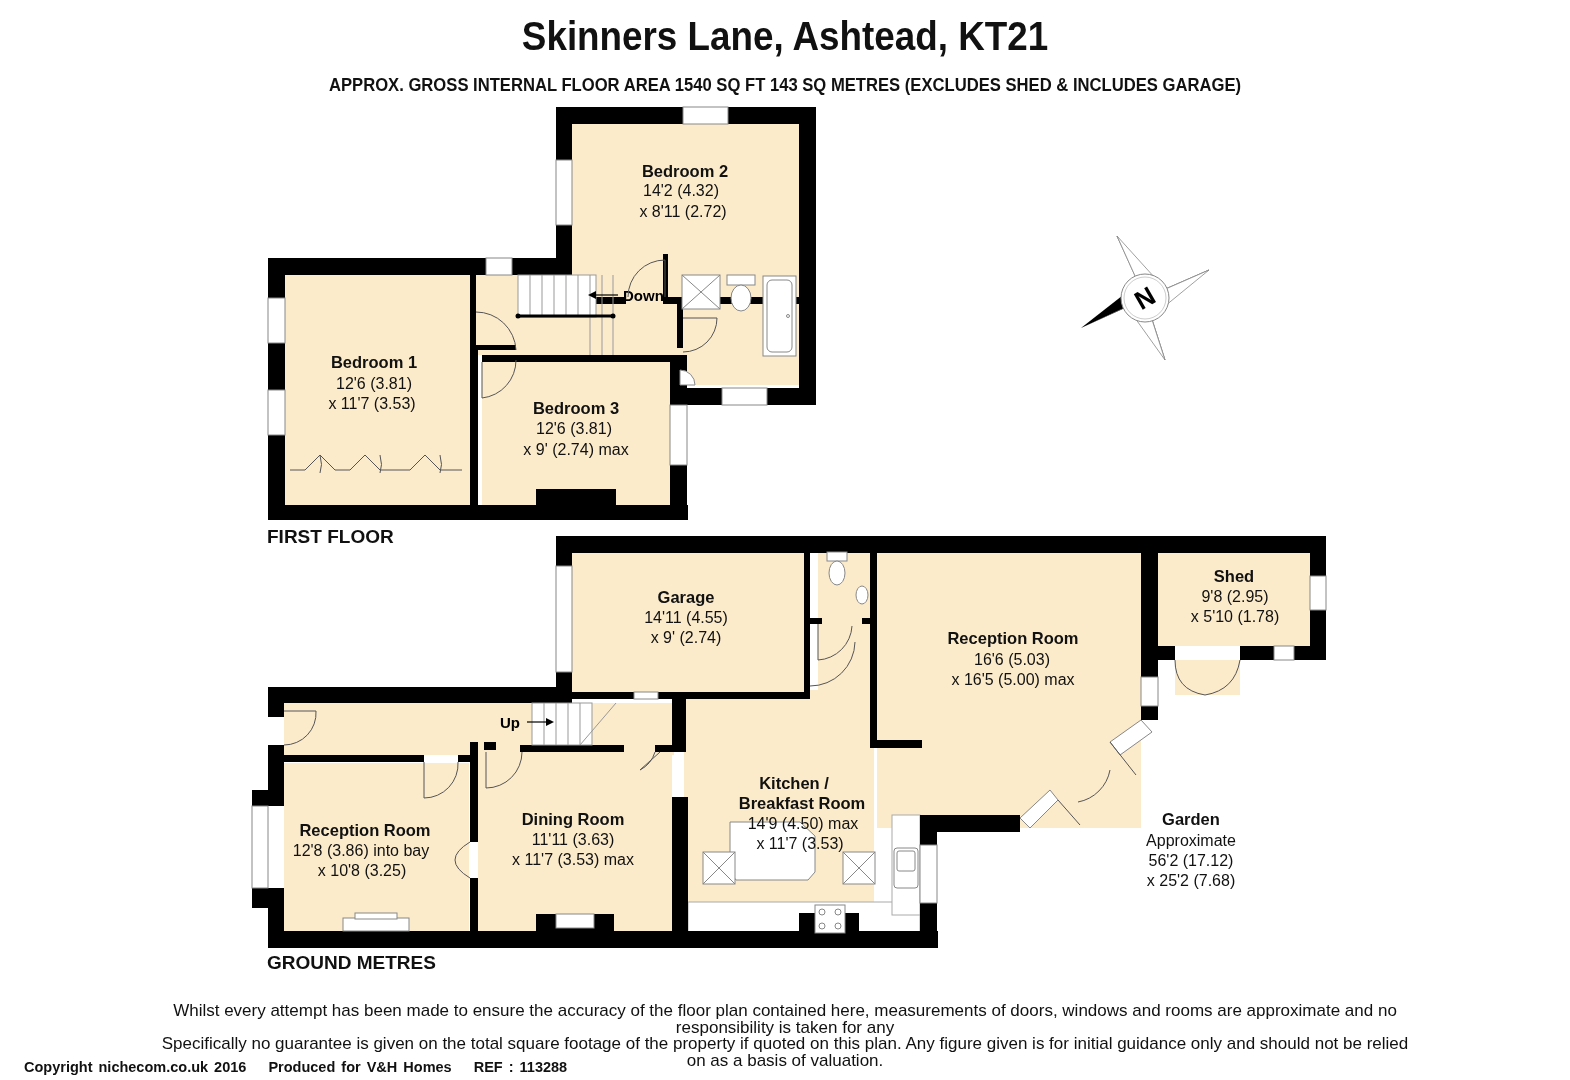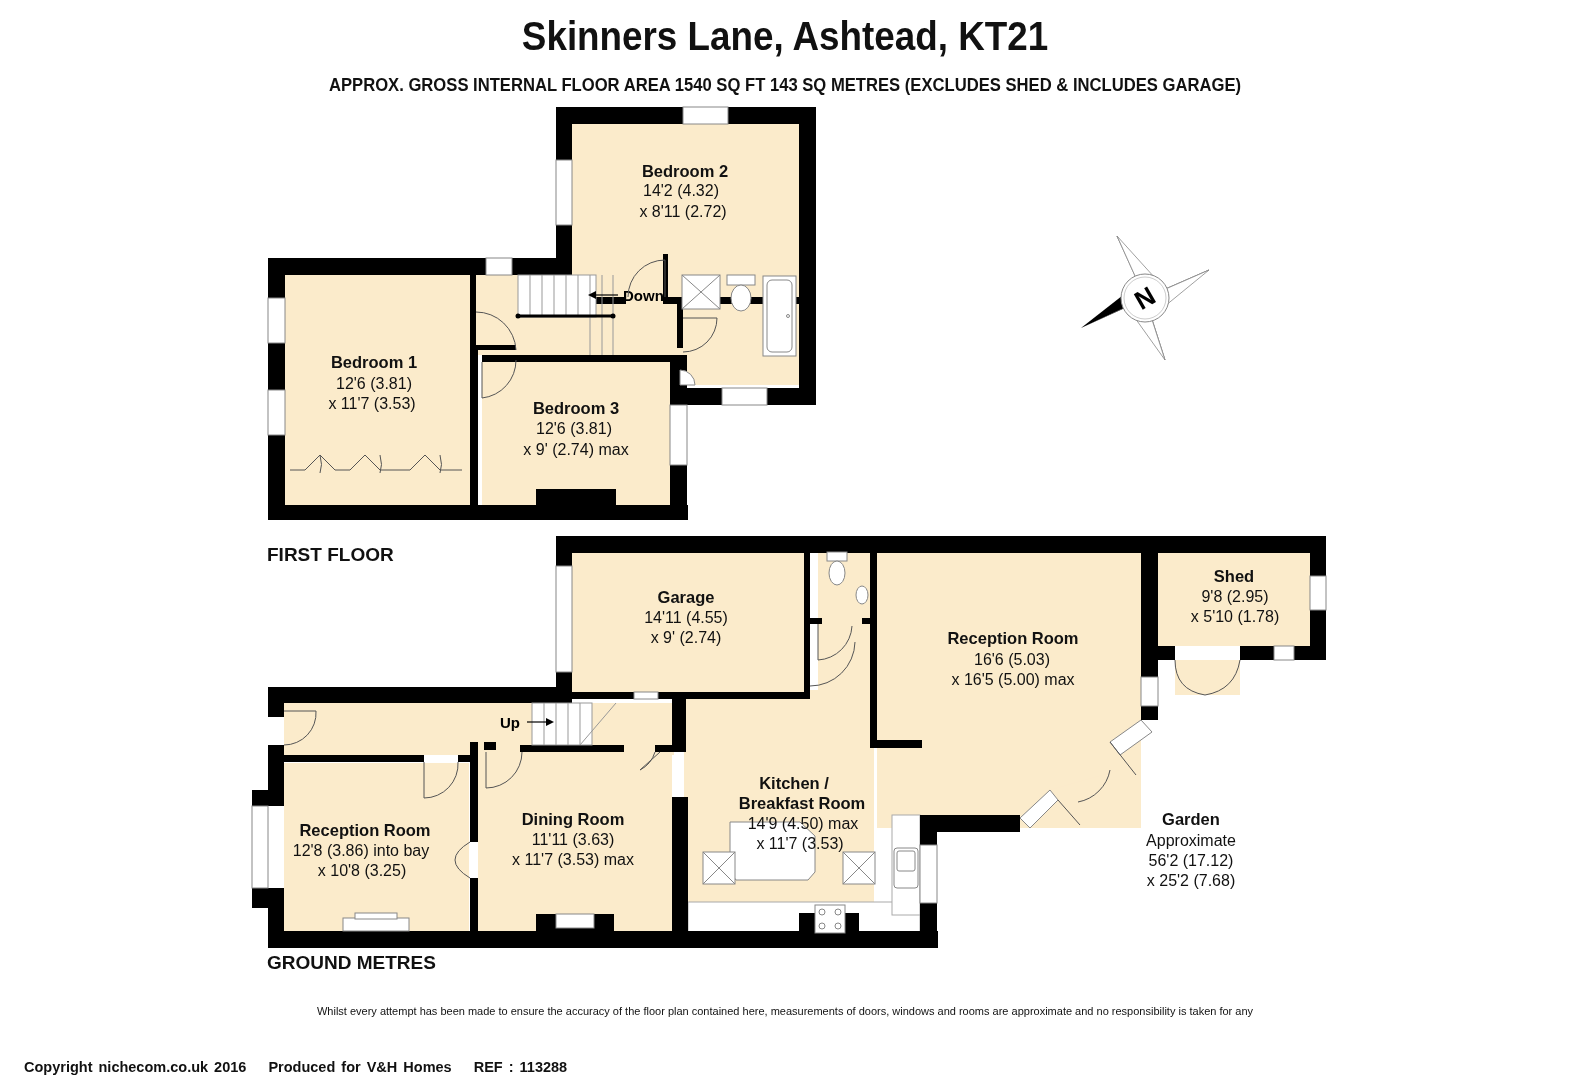--- a/index.html
+++ b/index.html
@@ -5,21 +5,21 @@
   html, body { margin: 0; padding: 0; background: #ffffff; }
   body { width: 1570px; height: 1080px; position: relative; overflow: hidden;
          font-family: "Liberation Sans", "DejaVu Sans", sans-serif; color: #111; }
   .title { position: absolute; left: 0; width: 1570px; top: 14px; text-align: center;
            font-size: 40px; font-weight: bold; letter-spacing: 0px; transform: scaleX(0.92); }
   .subtitle { position: absolute; left: 0; width: 1570px; top: 75px; text-align: center;
               font-size: 17.5px; font-weight: bold; transform: scaleX(0.95); }
   svg.plan { position: absolute; left: 0; top: 0; }
   .floor-label { position: absolute; font-size: 19px; font-weight: bold; }
   .disclaimer { position: absolute; left: 150px; width: 1270px; top: 1003px; text-align: center;
-                font-size: 11px; line-height: 16.5px; color: #111; }
+                font-size: 17px; line-height: 16.5px; color: #111; }
   .copyright { position: absolute; left: 0; width: 1278px; top: 1059px; 
                font-size: 14.5px; font-weight: bold; word-spacing: 2px; padding-left: 16px; }
   .copyright span { margin: 0 8px; }
   .room-label { font-family: "Liberation Sans", sans-serif; text-anchor: middle; fill: #111; }
   .room-name { font-weight: bold; font-size: 16.5px; }
   .room-dim { font-size: 16px; }
 </style>
 </head>
 <body>
 
@@ -337,24 +337,25 @@
     </g>
     <g>
       <text class="room-name" x="1191" y="825">Garden</text>
       <text class="room-dim" x="1191" y="846">Approximate</text>
       <text class="room-dim" x="1191" y="866">56'2 (17.12)</text>
       <text class="room-dim" x="1191" y="886">x 25'2 (7.68)</text>
     </g>
   </g>
 </svg>
 
-<div class="floor-label" style="left:267px; top:544px;">FIRST FLOOR</div>
+<div class="floor-label" style="left:267px; top:526px;">FIRST FLOOR</div>
 <div class="floor-label" style="left:267px; top:952px;">GROUND METRES</div>
 
 <div class="disclaimer">
   <div>Whilst every attempt has been made to ensure the accuracy of the floor plan contained here, measurements of doors, windows and rooms are approximate and no responsibility is taken for any</div>
+  <div>Specifically no guarantee is given on the total square footage of the property if quoted on this plan. Any figure given is for initial guidance only and should not be relied on as a basis of valuation.</div>
 </div>
 
 <div class="copyright">
   <span>Copyright nichecom.co.uk 2016</span>
   <span>Produced for V&amp;H Homes</span>
   <span>REF :  113288</span>
 </div>
 
 </body></html>

